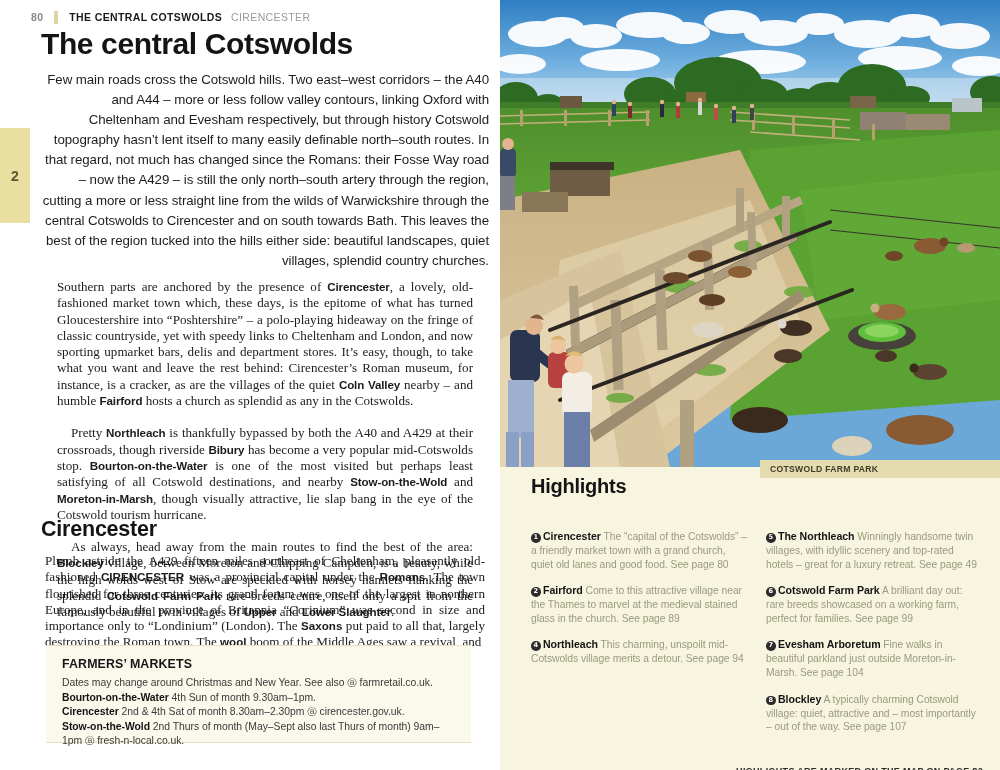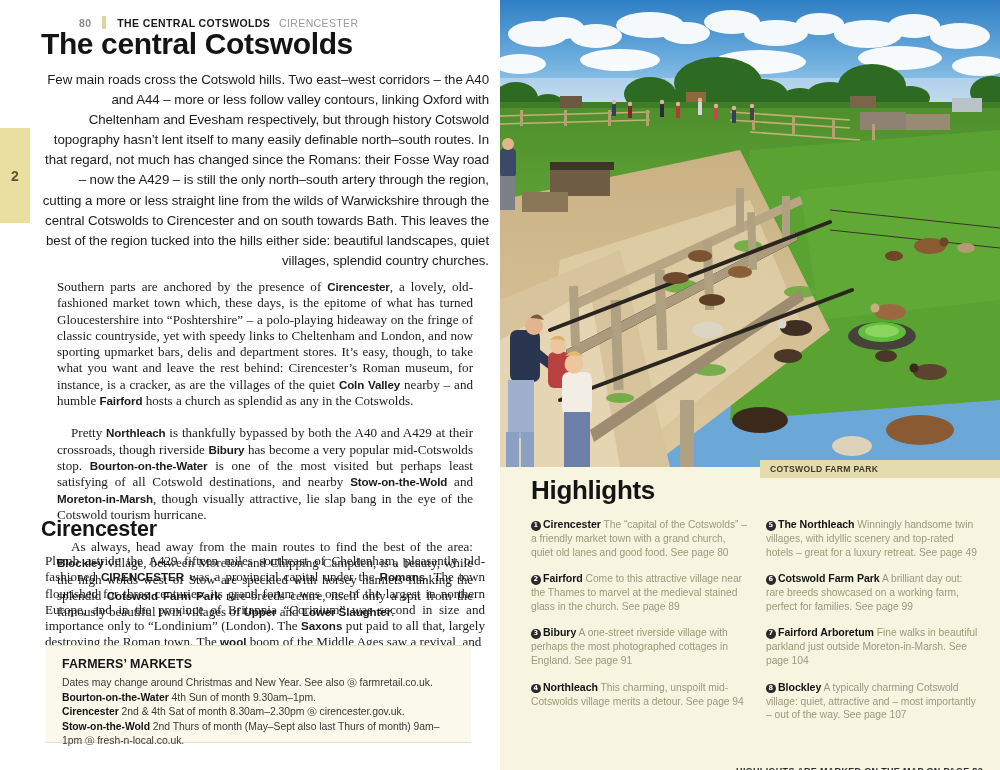--- a/index.html
+++ b/index.html
@@ -15,22 +15,22 @@
 
   .chapter-tab{
     position:absolute;left:0;top:128px;width:30px;height:95px;
     background:#e8dfa0;color:#5c5533;
     font-size:14px;font-weight:700;
     display:flex;align-items:center;justify-content:center;
   }
 
   .running-head{
     position:absolute;left:31px;top:11px;width:450px;height:18px;
-    display:flex;align-items:flex-end;gap:4px;
-    font-size:10.5px;letter-spacing:.03em;margin-left:48px;
+    display:flex;align-items:flex-start;gap:4px;
+    font-size:10.5px;letter-spacing:.03em;
   }
   .rh-pagenum{color:#8a8a8a;font-weight:600;font-size:10.5px;}
   .rh-rule{display:inline-block;width:4px;height:13px;background:#ddd4a2;margin:0 7px 0 7px;}
   .rh-title{color:#1a1a1a;font-weight:700;font-size:10.5px;letter-spacing:.035em;}
   .rh-sub{color:#9a9a9a;font-weight:400;font-size:10.5px;letter-spacing:.035em;margin-left:5px;}
 
   h1.display{
     position:absolute;left:41px;top:28px;width:440px;margin:0;
     font-size:30px;line-height:1.05;font-weight:700;color:#141414;
     letter-spacing:-0.013em;
@@ -90,29 +90,29 @@
     position:absolute;left:760px;top:460px;width:240px;height:18px;
     background:#e4dcae;display:flex;align-items:center;
     padding-left:10px;box-sizing:border-box;
   }
   .caption-band span{
     font-size:8.6px;font-weight:600;color:#3e3b28;letter-spacing:.035em;
   }
 
   h2.highlights{
     position:absolute;left:531px;top:475px;margin:0;
-    font-size:26px;font-weight:700;color:#141414;letter-spacing:-0.012em;
+    font-size:20px;font-weight:700;color:#141414;letter-spacing:-0.012em;
   }
 
   .hl-cols{
     position:absolute;left:531px;top:518px;width:452px;height:200px;
     display:flex;gap:18px;
   }
   .hl-col{width:217px;}
-  .hl-item{margin-bottom:12.5px;font-size:10.3px;line-height:13.9px;color:#9a9b7c;letter-spacing:-0.004em;}
+  .hl-item{margin-bottom:12.5px;font-size:10.3px;line-height:13.9px;color:#9a9b7c;letter-spacing:-0.004em;margin-top:12px;}
   .hl-item .badge{
     display:inline-block;width:9.5px;height:9.5px;border-radius:50%;
     background:#2b2b2b;color:#fff;font-size:6.6px;font-weight:700;
     text-align:center;line-height:9.5px;vertical-align:1px;margin-right:2.5px;
     font-family:"DejaVu Sans",sans-serif;
   }
   .hl-item .name{color:#141414;font-weight:700;font-size:10.6px;}
 
   .footnote{
     position:absolute;left:531px;top:738px;width:452px;text-align:right;
@@ -374,26 +374,25 @@
   <div class="caption-band">
     <span>COTSWOLD FARM PARK</span>
   </div>
 
   <h2 class="highlights">Highlights</h2>
 
   <div class="hl-cols">
     <div class="hl-col" id="hl-left">
         <div class="hl-item"><span class="badge">1</span><span class="name">Cirencester</span><span> The “capital of the Cotswolds” – a friendly market town with a grand church, quiet old lanes and good food. See page 80</span></div>
         <div class="hl-item"><span class="badge">2</span><span class="name">Fairford</span><span> Come to this attractive village near the Thames to marvel at the medieval stained glass in the church. See page 89</span></div>
-        <div class="hl-item"><span class="badge">3</span><span class="name">Bibury</span><span> A one-street riverside village with perhaps the most photographed cottages in England. See page 91</span></div>
         <div class="hl-item"><span class="badge">4</span><span class="name">Northleach</span><span> This charming, unspoilt mid-Cotswolds village merits a detour. See page 94</span></div>
       </div>
     <div class="hl-col" id="hl-right">
         <div class="hl-item"><span class="badge">5</span><span class="name">The Northleach</span><span> Winningly handsome twin villages, with idyllic scenery and top-rated hotels – great for a luxury retreat. See page 49</span></div>
         <div class="hl-item"><span class="badge">6</span><span class="name">Cotswold Farm Park</span><span> A brilliant day out: rare breeds showcased on a working farm, perfect for families. See page 99</span></div>
-        <div class="hl-item"><span class="badge">7</span><span class="name">Fairford Arboretum</span><span> Fine walks in beautiful parkland just outside Moreton-in-Marsh. See page 104</span></div>
+        <div class="hl-item"><span class="badge">7</span><span class="name">Evesham Arboretum</span><span> Fine walks in beautiful parkland just outside Moreton-in-Marsh. See page 104</span></div>
         <div class="hl-item"><span class="badge">8</span><span class="name">Blockley</span><span> A typically charming Cotswold village: quiet, attractive and – most importantly – out of the way. See page 107</span></div>
       </div>
   </div>
 
   <div class="footnote">HIGHLIGHTS ARE MARKED ON THE MAP ON PAGE 82</div>
 
 </div>
 
 </body></html>

